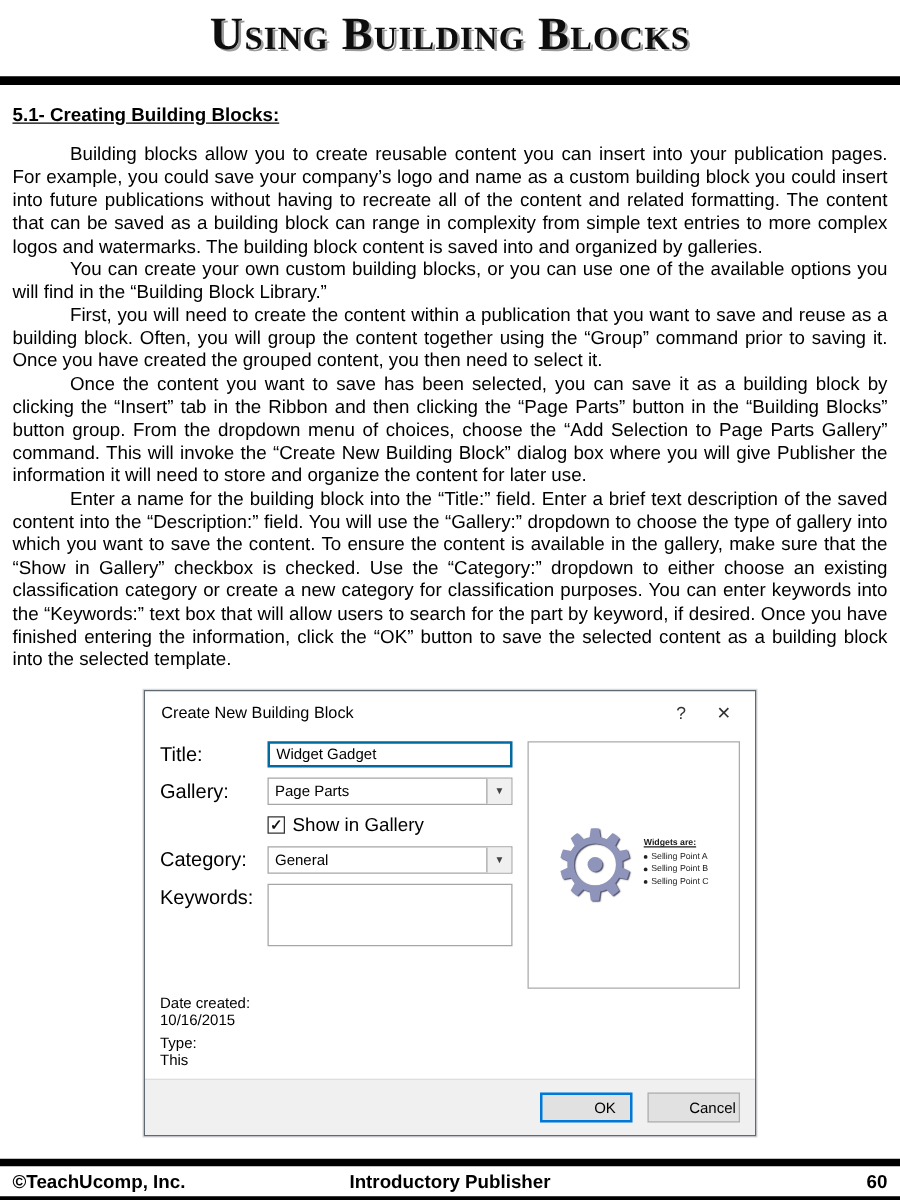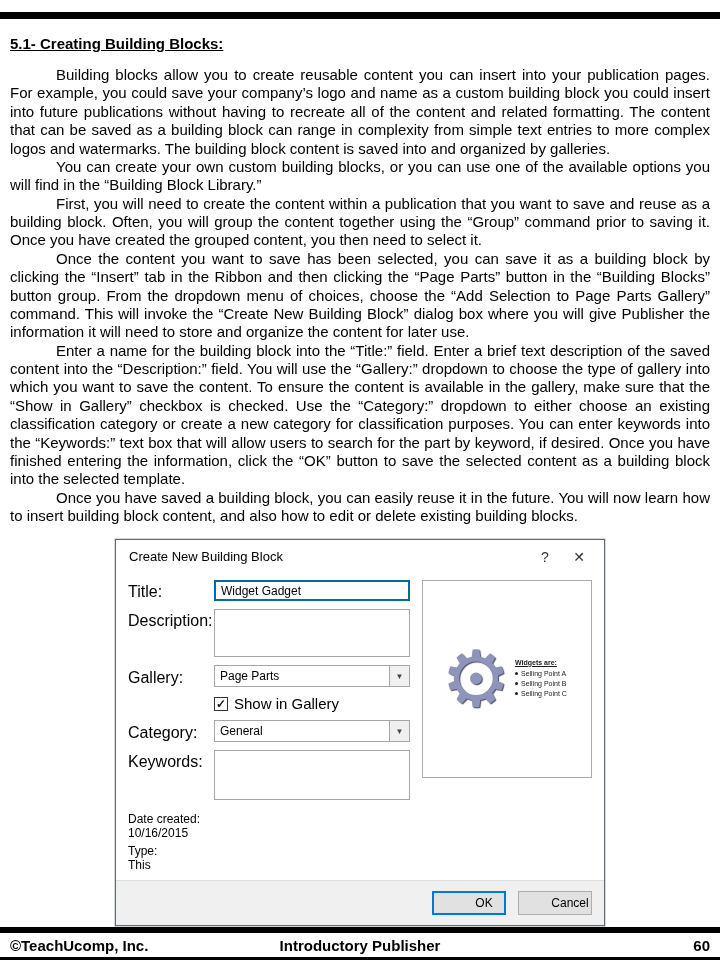--- a/index.html
+++ b/index.html
@@ -81,52 +81,48 @@
   }
   .footer-left { flex:1; text-align:left; }
   .footer-center { flex:1; text-align:center; }
   .footer-right { flex:1; text-align:right; }
 </style>
 </head>
 <body>
 
 <div class="page">
 
+  <div class="doc-title">Using Building Blocks</div>
   <div class="top-rule"></div>
 
   <div class="content">
     <div class="section-heading">5.1- Creating Building Blocks:</div>
     <p class="para">Building blocks allow you to create reusable content you can insert into your publication pages. For example, you could save your company’s logo and name as a custom building block you could insert into future publications without having to recreate all of the content and related formatting. The content that can be saved as a building block can range in complexity from simple text entries to more complex logos and watermarks. The building block content is saved into and organized by galleries.</p>
     <p class="para">You can create your own custom building blocks, or you can use one of the available options you will find in the “Building Block Library.”</p>
     <p class="para">First, you will need to create the content within a publication that you want to save and reuse as a building block. Often, you will group the content together using the “Group” command prior to saving it. Once you have created the grouped content, you then need to select it.</p>
     <p class="para">Once the content you want to save has been selected, you can save it as a building block by clicking the “Insert” tab in the Ribbon and then clicking the “Page Parts” button in the “Building Blocks” button group. From the dropdown menu of choices, choose the “Add Selection to Page Parts Gallery” command. This will invoke the “Create New Building Block” dialog box where you will give Publisher the information it will need to store and organize the content for later use.</p>
     <p class="para">Enter a name for the building block into the “Title:” field. Enter a brief text description of the saved content into the “Description:” field. You will use the “Gallery:” dropdown to choose the type of gallery into which you want to save the content. To ensure the content is available in the gallery, make sure that the “Show in Gallery” checkbox is checked. Use the “Category:” dropdown to either choose an existing classification category or create a new category for classification purposes. You can enter keywords into the “Keywords:” text box that will allow users to search for the part by keyword, if desired. Once you have finished entering the information, click the “OK” button to save the selected content as a building block into the selected template.</p>
-    <p class="para">Once you have saved a building block, you can easily reuse it in the future. You will now learn how to insert building block content, and also how to edit or delete existing building blocks.</p>
   </div>
 
   <div class="dialog">
 
     <div class="dlg-titlebar">
       <div class="dlg-title">Create New Building Block</div>
       <div class="dlg-ctl">?</div>
       <div class="dlg-ctl">✕</div>
     </div>
 
     <div class="dlg-body">
       <div class="form-col">
 
         <div class="form-row">
           <div class="form-label">Title:</div>
           <input class="tb" readonly="" value="Widget Gadget" style="">
         </div>
 
-        <div class="form-row top">
-          <div class="form-label">Description:</div>
-          <div class="ta"></div>
-        </div>
 
         <div class="form-row">
           <div class="form-label">Gallery:</div>
           <div class="combo">
             <div class="combo-text">Page Parts</div>
             <div class="combo-arrow">▼</div>
           </div>
         </div>
 
         <div class="checkbox-row">

